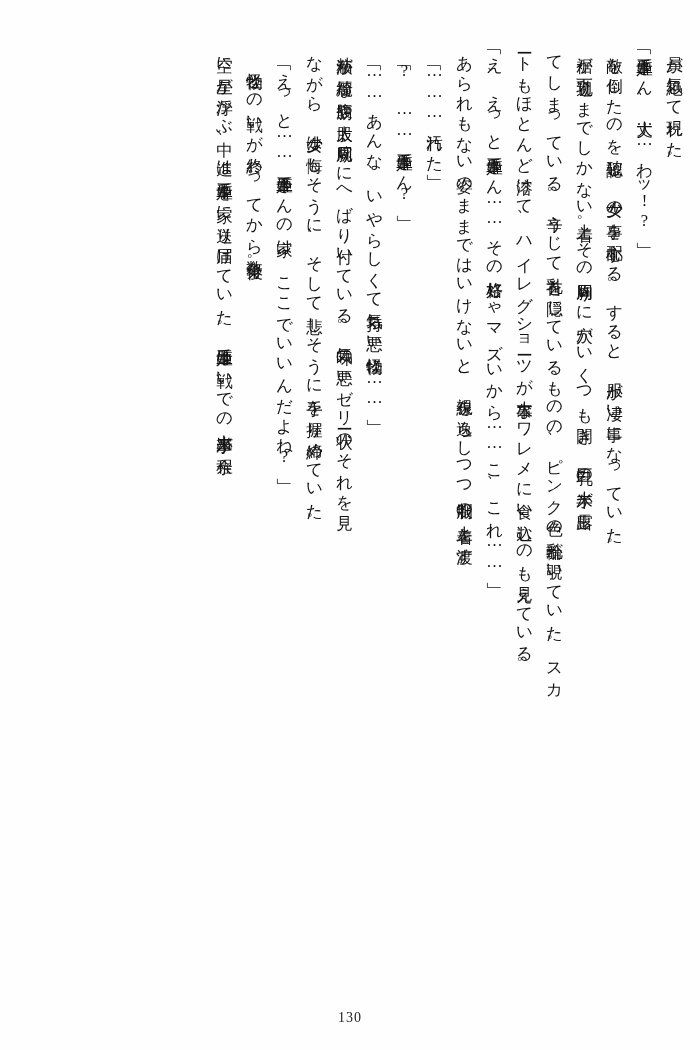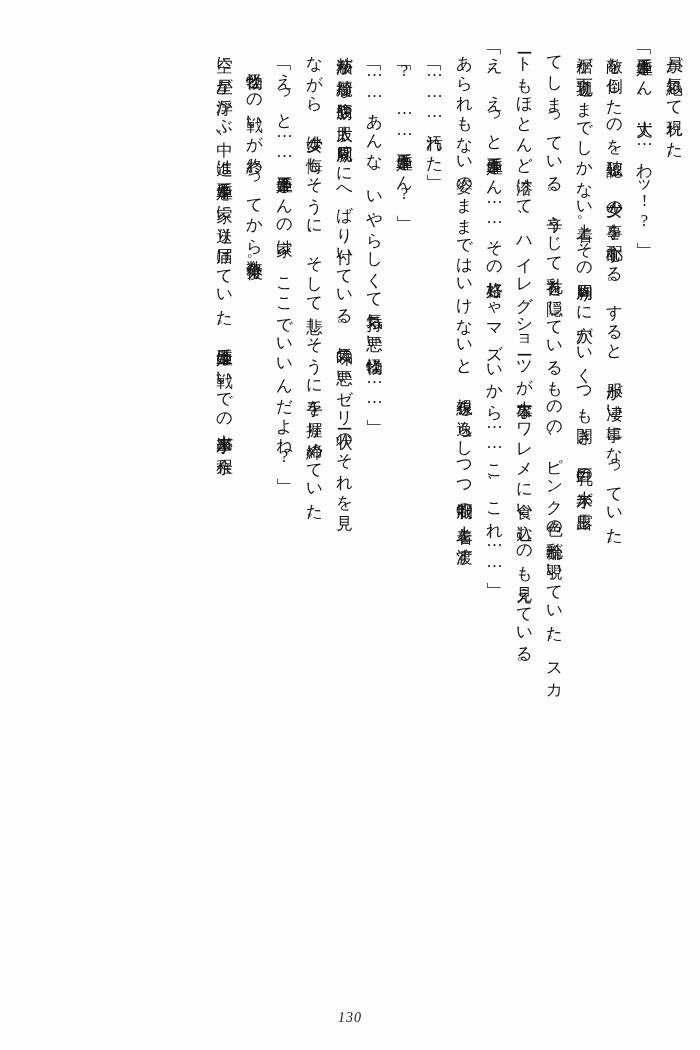--- a/index.html
+++ b/index.html
@@ -60,21 +60,20 @@
   #page-number {
     position: absolute;
     left: 0;
     right: 0;
     bottom: 24px;
     text-align: center;
     font-size: 14px;
     font-family: "Liberation Serif", "DejaVu Serif", serif;
     color: #222222;
     letter-spacing: 1px;
-    font-style: italic;
   }
 </style>
 </head>
 <body>
 
 <div id="page">
 
   <div id="text-area">
     <div class="tcol">員が気絶して現れた。</div>
     <div class="tcol">「千亜姫さん、大丈……わッ!?」</div>

